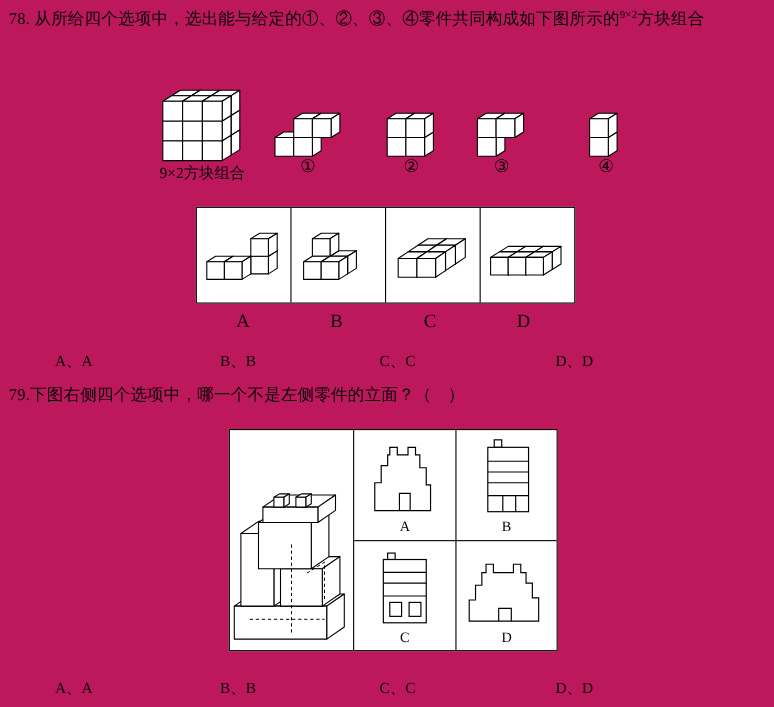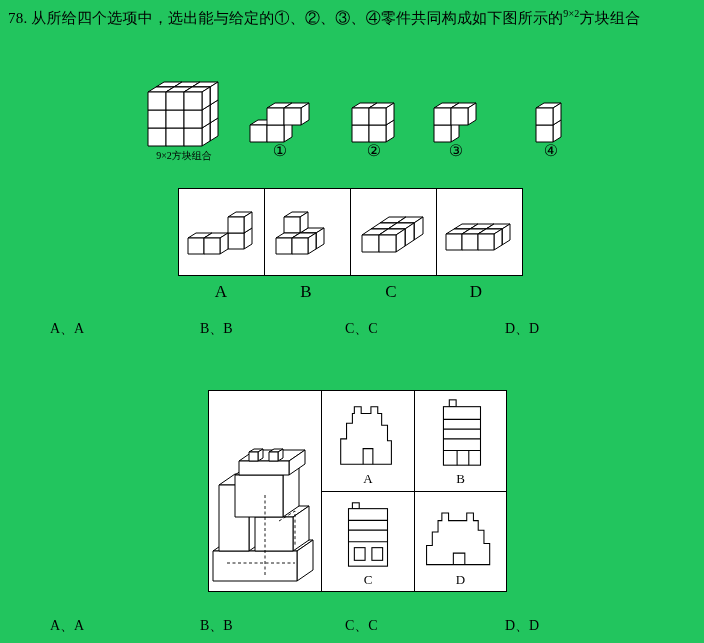--- a/index.html
+++ b/index.html
@@ -1,22 +1,22 @@
 <!DOCTYPE html>
 <html><head>
 <meta charset="utf-8">
 <style>
   html,body{margin:0;padding:0}
   body{width:704px;height:643px;background:#fff;color:#000;
        font-family:"Liberation Serif","DejaVu Serif",serif}
-  #page{position:relative;width:704px;height:643px;background:#22c55e;overflow:hidden}
+  #page{position:relative;width:704px;height:643px;background:#be185d;overflow:hidden}
   .abs{position:absolute}
   .qline{font-size:15px;white-space:nowrap;letter-spacing:.2px}
   .supnum{font-size:10px;vertical-align:6px}
-  .caption{font-size:10px;text-align:center}
+  .caption{font-size:14px;text-align:center}
   .piece-label{font-size:16px;text-align:center}
   .opt-table{display:flex;border:1px solid #000;background:#fff}
   .opt-cell{width:85px;height:86px;display:flex;align-items:center;justify-content:center}
   .opt-cell + .opt-cell{border-left:1px solid #000}
   .opt-label{font-size:17px;transform:translateX(-50%)}
   .ans{font-size:14px}
   svg.iso polygon{fill:#fff;stroke:#000;stroke-width:1;stroke-linejoin:round}
   svg.iso .dash{fill:none;stroke:#000;stroke-width:.9;stroke-dasharray:3,2.5}
   svg.sil path,svg.sil rect{fill:#fff;stroke:#000;stroke-width:1.1;stroke-linejoin:miter}
   svg.sil .ln{fill:none;stroke:#000;stroke-width:1.1}
@@ -233,20 +233,21 @@
   <div class="abs opt-label" style="left:221px;top:282px">A</div>
   <div class="abs opt-label" style="left:306px;top:282px">B</div>
   <div class="abs opt-label" style="left:391px;top:282px">C</div>
   <div class="abs opt-label" style="left:476px;top:282px">D</div>
 
   <div class="abs ans" style="left:50px;top:320px">A、A</div>
   <div class="abs ans" style="left:200px;top:320px">B、B</div>
   <div class="abs ans" style="left:345px;top:320px">C、C</div>
   <div class="abs ans" style="left:505px;top:320px">D、D</div>
 
+  <div class="abs qline" style="left:8px;top:350px">79.下图右侧四个选项中，哪一个不是左侧零件的立面？（　）</div>
 
   <div class="abs q79-box" style="left:208px;top:390px">
     <div class="q79-left">
       <svg id="svg-part" class="iso" style="position:absolute;left:0;top:4px" width="110" height="192" viewBox="0 0 110 192">
           <polygon points="4,156 20,145 104,145 88,156"></polygon>
           <polygon points="88,156 104,145 104,175 88,186"></polygon>
           <polygon points="4,156 88,156 88,186 4,186"></polygon>
           <polygon points="10,90 26,79 56,79 40,90"></polygon>
           <polygon points="40,90 56,79 56,145 40,156"></polygon>
           <polygon points="10,90 40,90 40,156 10,156"></polygon>

